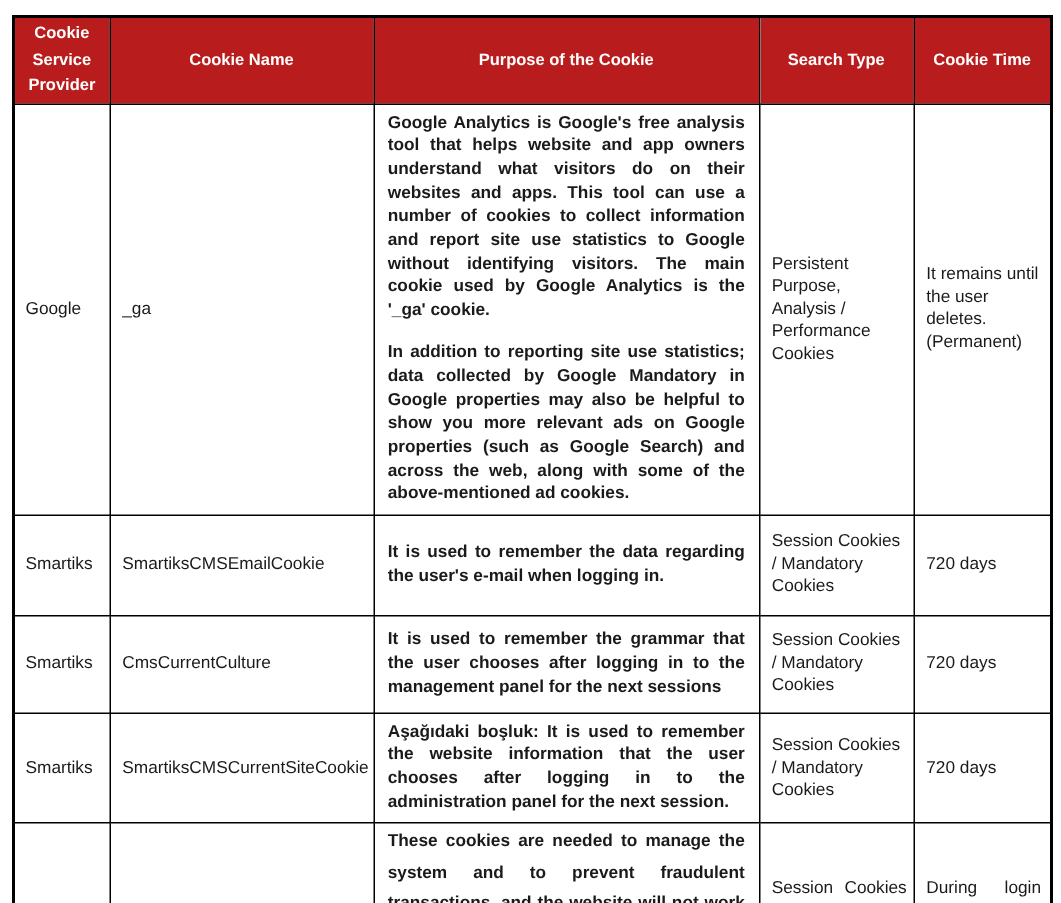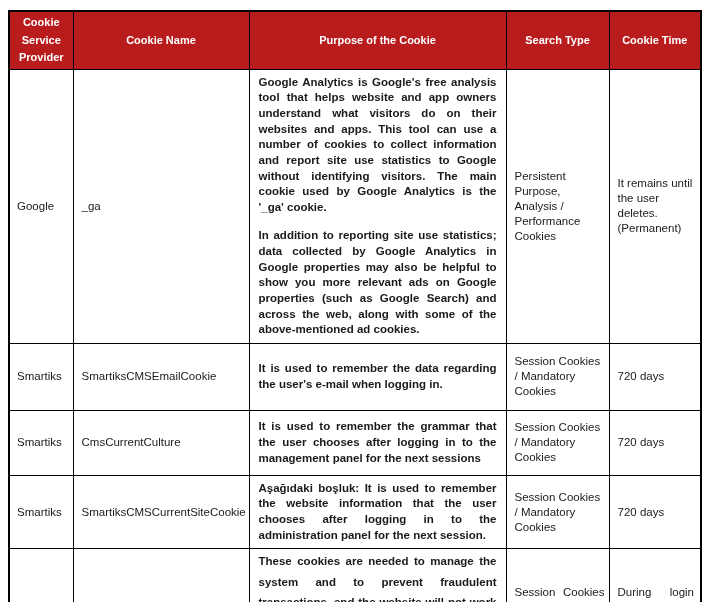--- a/index.html
+++ b/index.html
@@ -71,21 +71,21 @@
         <th>Search Type</th>
         <th>Cookie Time</th>
       </tr>
     </thead>
     <tbody>
       <tr class="r0">
         <td class="provider"><span>Google</span></td>
         <td class="name"><span>_ga</span></td>
         <td class="purpose">
           <p>Google Analytics is Google's free analysis tool that helps website and app owners understand what visitors do on their websites and apps. This tool can use a number of cookies to collect information and report site use statistics to Google without identifying visitors. The main cookie used by Google Analytics is the '_ga' cookie.</p>
-          <p>In addition to reporting site use statistics; data collected by Google Analytics in Google properties may also be helpful to show you more relevant ads on Google properties (such as Google Search) and across the web, along with some of the above-mentioned ad cookies.</p>
+          <p>In addition to reporting site use statistics; data collected by Google Mandatory in Google properties may also be helpful to show you more relevant ads on Google properties (such as Google Search) and across the web, along with some of the above-mentioned ad cookies.</p>
         </td>
         <td class="ctype"><span>Persistent Purpose, Analysis / Performance Cookies</span></td>
         <td class="ctime"><span>It remains until the user deletes. (Permanent)</span></td>
       </tr>
       <tr class="r1">
         <td class="provider"><span>Smartiks</span></td>
         <td class="name"><span>SmartiksCMSEmailCookie</span></td>
         <td class="purpose">
           <p>It is used to remember the data regarding the user's e-mail when logging in.</p>
         </td>

